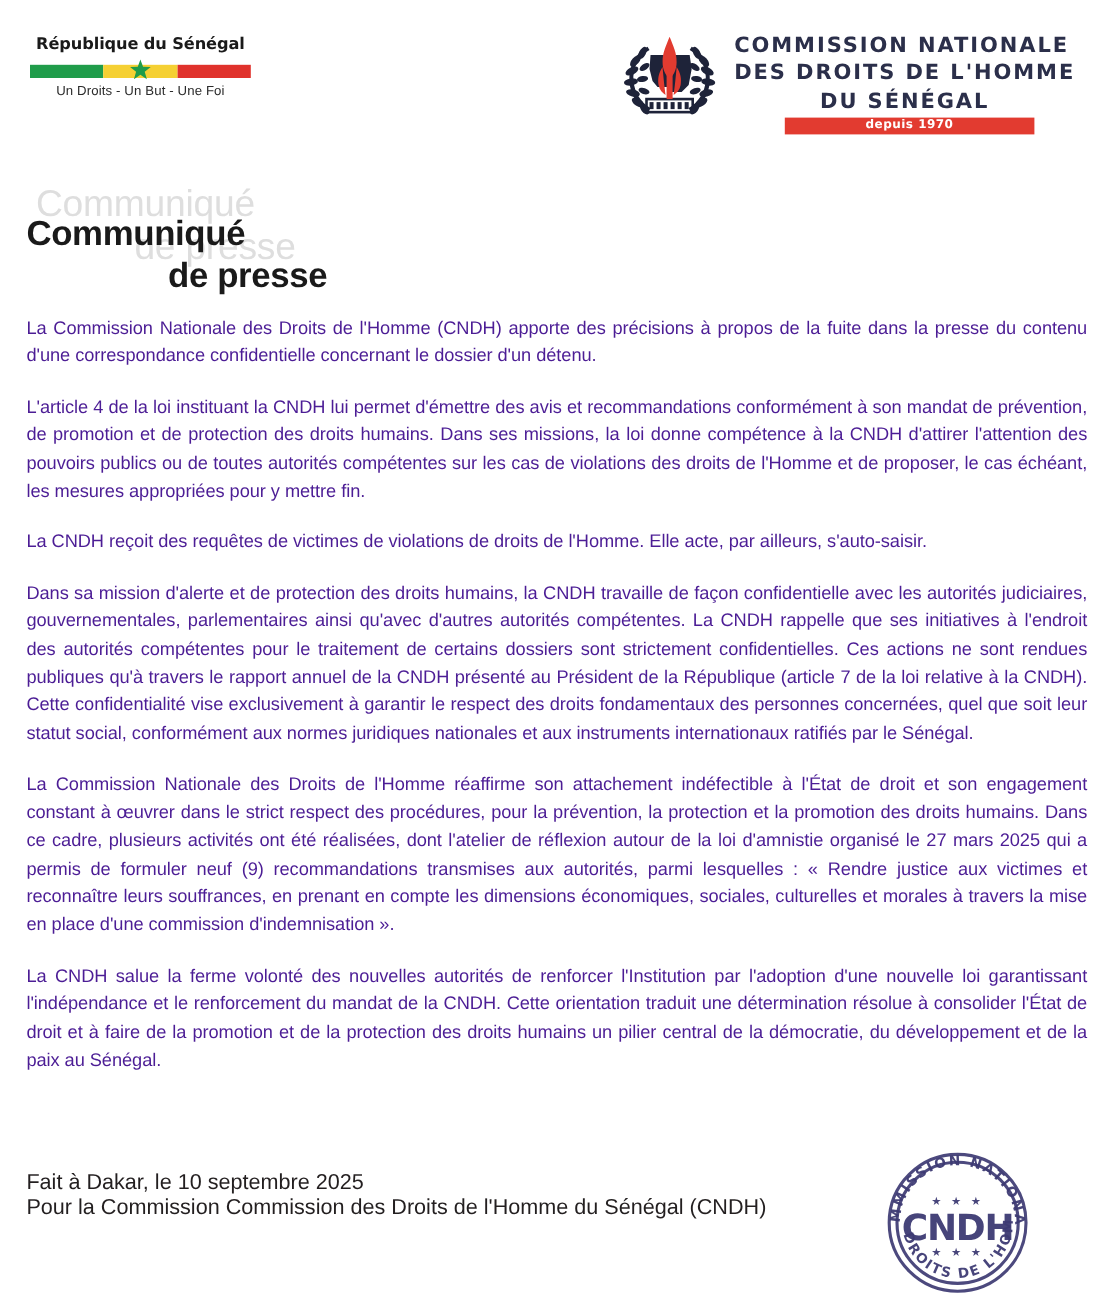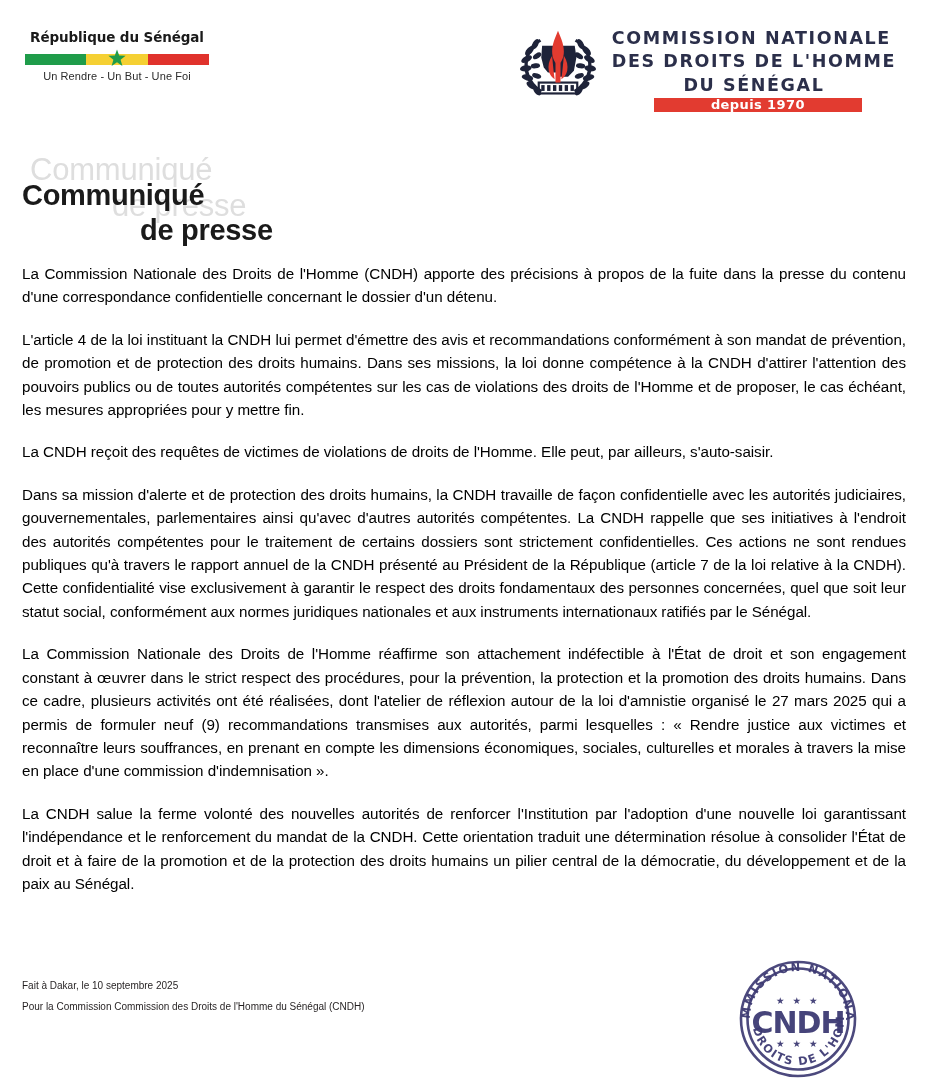--- a/index.html
+++ b/index.html
@@ -104,21 +104,21 @@
     width: 208px;
     position: relative;
     top: 1px;
     display: flex;
     align-items: center;
     justify-content: center;
   }
   .depuis-text {
     font-family: "DejaVu Sans", sans-serif;
     font-weight: bold;
-    font-size: 13px;
+    font-size: 10px;
     letter-spacing: 0.4px;
     color: #ffffff;
     white-space: nowrap;
   }
 
   
   .title-area {
     position: absolute;
     left: 22px; top: 152px;
     width: 420px; height: 100px;
@@ -157,35 +157,35 @@
   
   .body-text {
     position: absolute;
     left: 22px; top: 262px;
     width: 884px;
   }
   .para {
     font-family: "Liberation Sans", sans-serif;
     font-size: 15.2px;
     line-height: 23.4px;
-    color: #000000;
+    color: #4c1d95;
     text-align: justify;
     margin: 0 0 19px 0;
     letter-spacing: -0.05px;
   }
   .para.last { margin-bottom: 0; }
 
   
   .signature {
     position: absolute;
     left: 22px; top: 975px;
   }
   .sig-line {
     font-family: "Liberation Sans", sans-serif;
-    font-size: 10px;
+    font-size: 18px;
     line-height: 21px;
     color: #231f20;
     white-space: nowrap;
   }
 
   
   .stamp {
     position: absolute;
     left: 736px; top: 957px;
     width: 124px; height: 124px;
@@ -204,21 +204,21 @@
         <div class="band" style="background:#1f9c4a"></div>
         <div class="band" style="background:#f5d033"></div>
         <div class="band" style="background:#e0322c"></div>
       </div>
       <div class="flag-star">
         <svg width="18" height="18" viewBox="0 0 18 18">
           <polygon points="9,0.5 11.2,6.6 17.6,6.8 12.6,10.8 14.4,17 9,13.3 3.6,17 5.4,10.8 0.4,6.8 6.8,6.6" fill="#1f9c4a"></polygon>
         </svg>
       </div>
     </div>
-    <div class="rep-motto">Un Rendre - Un But - Une Foi</div>
+    <div class="rep-motto">Un Droits - Un But - Une Foi</div>
   </div>
 
   <div class="cndh-block">
     <div class="cndh-emblem" aria-label="CNDH">
       <svg viewBox="0 0 100 98" width="84" height="82">
         <g fill="#1e2339">
 
           <path d="M28 18 C16 24 9 38 10 53 C11 66 18 77 29 83 L31 79 C21 73 15 63 14 52 C13 39 19 27 30 21 Z"></path>
           <g>
             <ellipse cx="16" cy="32" rx="7" ry="3.6" transform="rotate(-48 16 32)"></ellipse>
@@ -286,21 +286,21 @@
   </div>
   <div class="title-main">
     <span>Communiqué</span>
     <span class="l2">de presse</span>
   </div>
 </div>
 
 <div class="body-text">
   <p class="para">La Commission Nationale des Droits de l'Homme (CNDH) apporte des précisions à propos de la fuite dans la presse du contenu d'une correspondance confidentielle concernant le dossier d'un détenu.</p>
   <p class="para">L'article 4 de la loi instituant la CNDH lui permet d'émettre des avis et recommandations conformément à son mandat de prévention, de promotion et de protection des droits humains. Dans ses missions, la loi donne compétence à la CNDH d'attirer l'attention des pouvoirs publics ou de toutes autorités compétentes sur les cas de violations des droits de l'Homme et de proposer, le cas échéant, les mesures appropriées pour y mettre fin.</p>
-  <p class="para">La CNDH reçoit des requêtes de victimes de violations de droits de l'Homme. Elle peut, par ailleurs, s'auto-saisir.</p>
+  <p class="para">La CNDH reçoit des requêtes de victimes de violations de droits de l'Homme. Elle acte, par ailleurs, s'auto-saisir.</p>
   <p class="para">Dans sa mission d'alerte et de protection des droits humains, la CNDH travaille de façon confidentielle avec les autorités judiciaires, gouvernementales, parlementaires ainsi qu'avec d'autres autorités compétentes. La CNDH rappelle que ses initiatives à l'endroit des autorités compétentes pour le traitement de certains dossiers sont strictement confidentielles. Ces actions ne sont rendues publiques qu'à travers le rapport annuel de la CNDH présenté au Président de la République (article 7 de la loi relative à la CNDH). Cette confidentialité vise exclusivement à garantir le respect des droits fondamentaux des personnes concernées, quel que soit leur statut social, conformément aux normes juridiques nationales et aux instruments internationaux ratifiés par le Sénégal.</p>
   <p class="para">La Commission Nationale des Droits de l'Homme réaffirme son attachement indéfectible à l'État de droit et son engagement constant à œuvrer dans le strict respect des procédures, pour la prévention, la protection et la promotion des droits humains. Dans ce cadre, plusieurs activités ont été réalisées, dont l'atelier de réflexion autour de la loi d'amnistie organisé le 27 mars 2025 qui a permis de formuler neuf (9) recommandations transmises aux autorités, parmi lesquelles : « Rendre justice aux victimes et reconnaître leurs souffrances, en prenant en compte les dimensions économiques, sociales, culturelles et morales à travers la mise en place d'une commission d'indemnisation ».</p>
   <p class="para last">La CNDH salue la ferme volonté des nouvelles autorités de renforcer l'Institution par l'adoption d'une nouvelle loi garantissant l'indépendance et le renforcement du mandat de la CNDH. Cette orientation traduit une détermination résolue à consolider l'État de droit et à faire de la promotion et de la protection des droits humains un pilier central de la démocratie, du développement et de la paix au Sénégal.</p>
 </div>
 
 <div class="signature">
   <div class="sig-line">Fait à Dakar, le 10 septembre 2025</div>
   <div class="sig-line">Pour la Commission Commission des Droits de l'Homme du Sénégal (CNDH)</div>
 </div>
 

